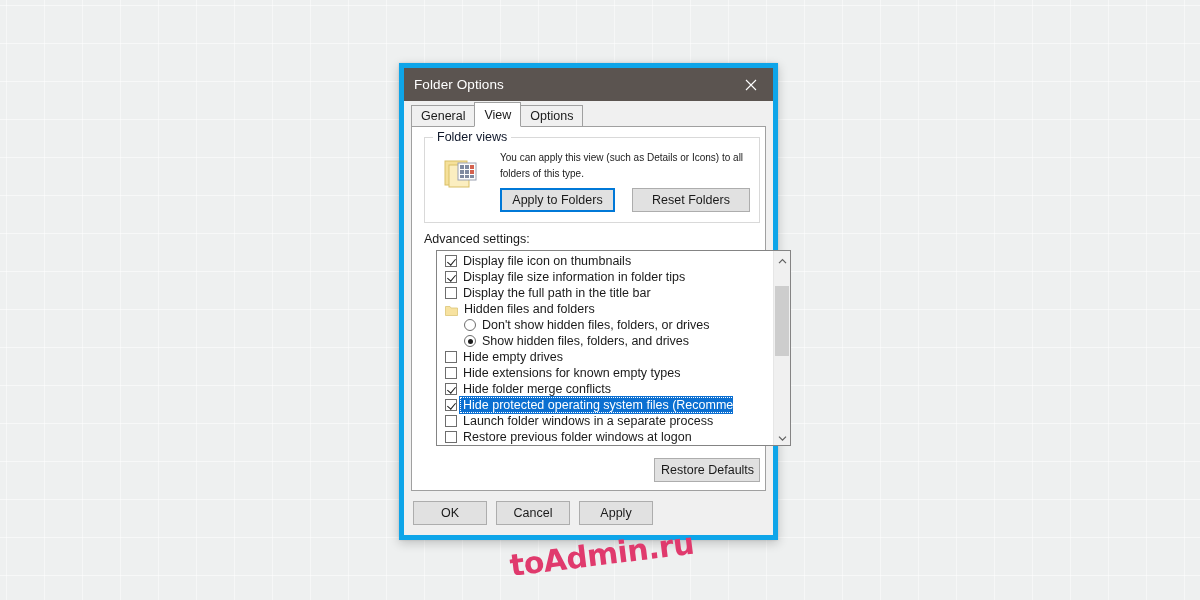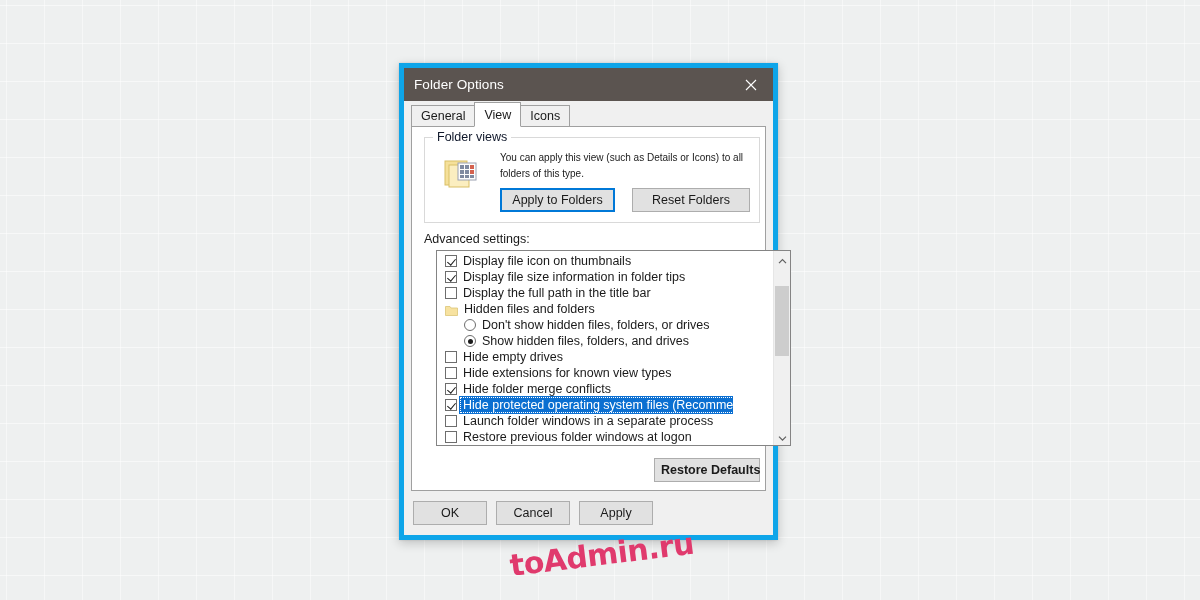--- a/index.html
+++ b/index.html
@@ -277,21 +277,20 @@
     left: 1px; width: 14px;
     top: 18px; height: 70px;
     background: #cdcdcd;
     cursor: default;
   }
 
   #btn-restore-defaults {
     position: absolute;
     left: 242px; top: 331px;
     width: 106px;
-    font-weight: bold;
   }
 
   
   #footer {
     flex: 0 0 auto;
     height: 44px;
     background: #f0f0f0;
     display: flex;
     align-items: center;
     justify-content: flex-start;
@@ -329,21 +328,21 @@
         </svg>
       </span>
     </div>
   </div>
 
   <div id="dlg-body">
 
     <div id="tabstrip">
       <div class="tab">General</div>
       <div class="tab active">View</div>
-      <div class="tab">Icons</div>
+      <div class="tab">Options</div>
     </div>
 
     <div id="tabpage">
 
       <div id="folder-views-group">
         <div id="folder-views-legend">Folder views</div>
 
         <div id="fv-icon">
           <svg width="38" height="34" viewBox="0 0 38 34">
             <rect x="1" y="4" width="22" height="24" fill="#f5e09a" stroke="#d9bf66" stroke-width="1"></rect>
@@ -404,21 +403,21 @@
             <div class="row indent">
               <span class="rb checked"></span>
               <span class="lbl">Show hidden files, folders, and drives</span>
             </div>
             <div class="row">
               <span class="cb"></span>
               <span class="lbl">Hide empty drives</span>
             </div>
             <div class="row">
               <span class="cb"></span>
-              <span class="lbl">Hide extensions for known view types</span>
+              <span class="lbl">Hide extensions for known empty types</span>
             </div>
             <div class="row">
               <span class="cb checked"></span>
               <span class="lbl">Hide folder merge conflicts</span>
             </div>
             <div class="row selected">
               <span class="cb checked"></span>
               <span class="lbl">Hide protected operating system files (Recommended)</span>
             </div>
             <div class="row">

